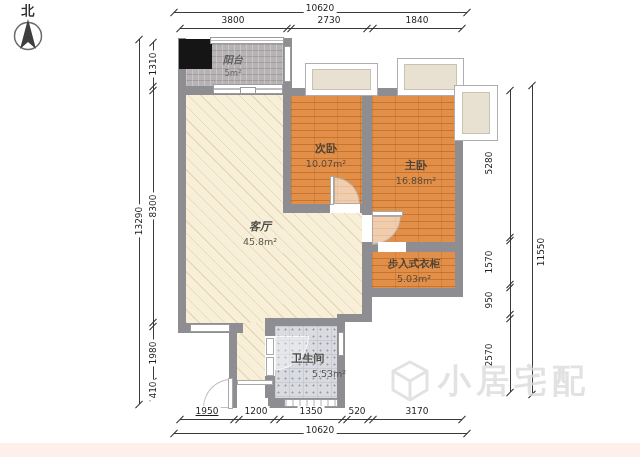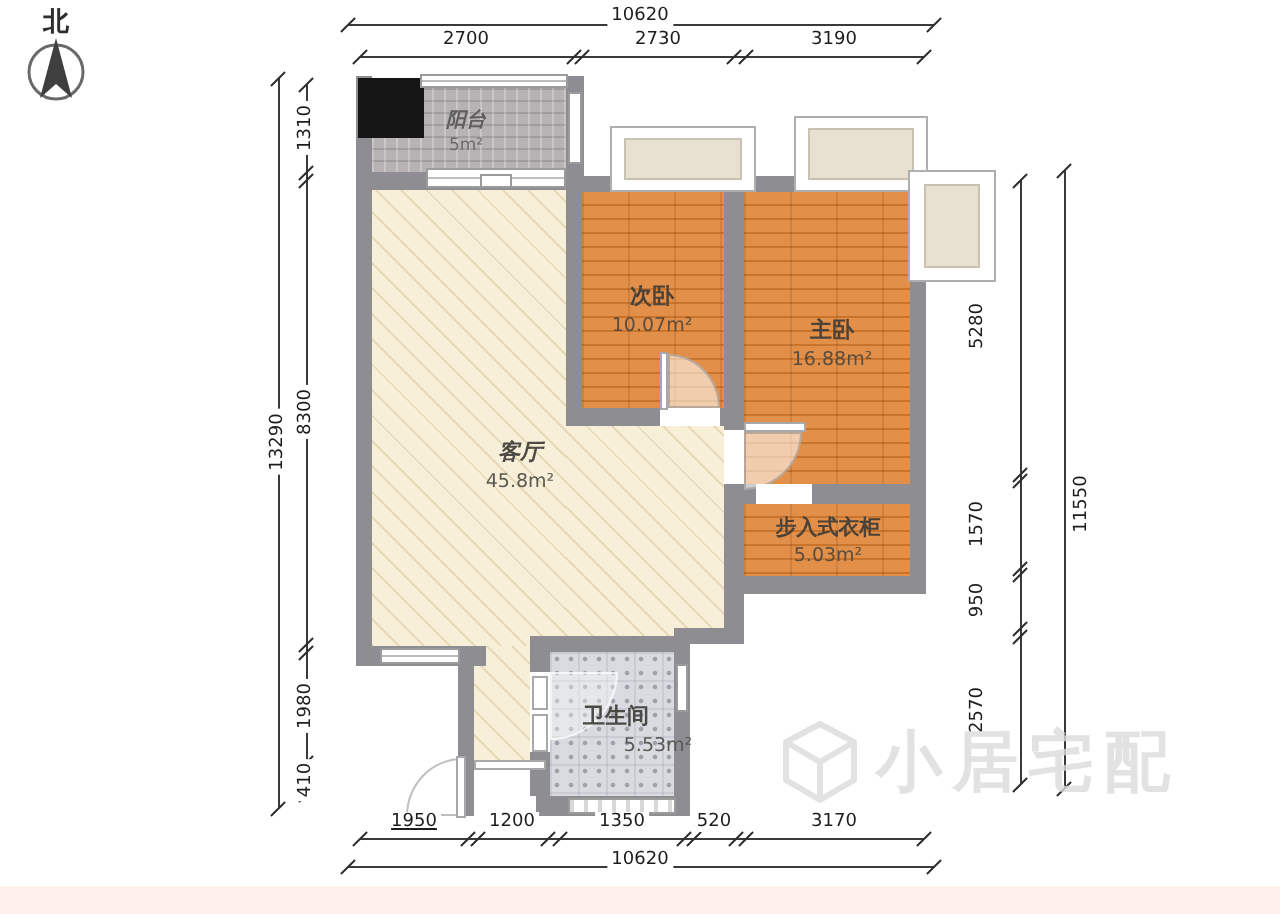--- a/index.html
+++ b/index.html
@@ -129,23 +129,23 @@
   <div class="dim-h" style="left:180px;top:28px;width:282px;"></div>
   <div class="tk" style="left:169px;top:12px;"></div>
     <div class="tk" style="left:462px;top:12px;"></div>
   <div class="tk" style="left:175px;top:28px;"></div>
     <div class="tk" style="left:282px;top:28px;"></div>
   <div class="tk" style="left:286px;top:28px;"></div>
     <div class="tk" style="left:362px;top:28px;"></div>
   <div class="tk" style="left:368px;top:28px;"></div>
     <div class="tk" style="left:457px;top:28px;"></div>
   <span class="dimlabel" style="left:320px;top:8px;">10620</span>
-  <span class="dimlabel" style="left:233px;top:20px;">2700</span>
+  <span class="dimlabel" style="left:233px;top:20px;">3800</span>
   <span class="dimlabel" style="left:329px;top:20px;">2730</span>
-  <span class="dimlabel" style="left:417px;top:20px;">3190</span>
+  <span class="dimlabel" style="left:417px;top:20px;">1840</span>
 
   <div class="dim-h" style="left:180px;top:419px;width:282px;"></div>
   <div class="dim-h" style="left:174px;top:433px;width:293px;"></div>
   <div class="tk" style="left:175px;top:419px;"></div>
     <div class="tk" style="left:229px;top:419px;"></div>
   <div class="tk" style="left:234px;top:419px;"></div>
     <div class="tk" style="left:269px;top:419px;"></div>
   <div class="tk" style="left:275px;top:419px;"></div>
     <div class="tk" style="left:337px;top:419px;"></div>
   <div class="tk" style="left:342px;top:419px;"></div>

